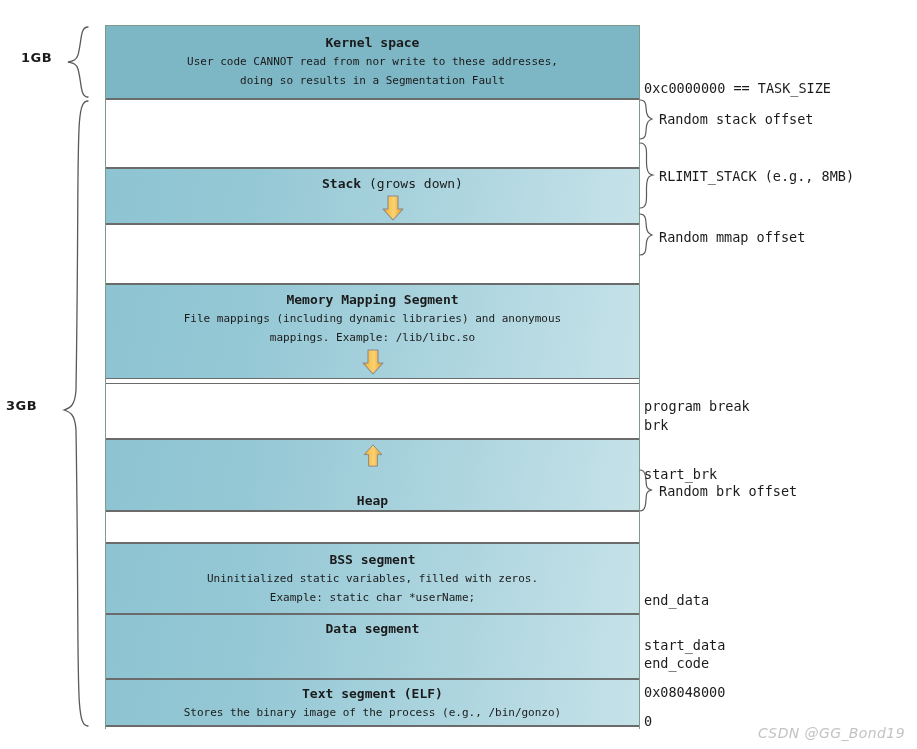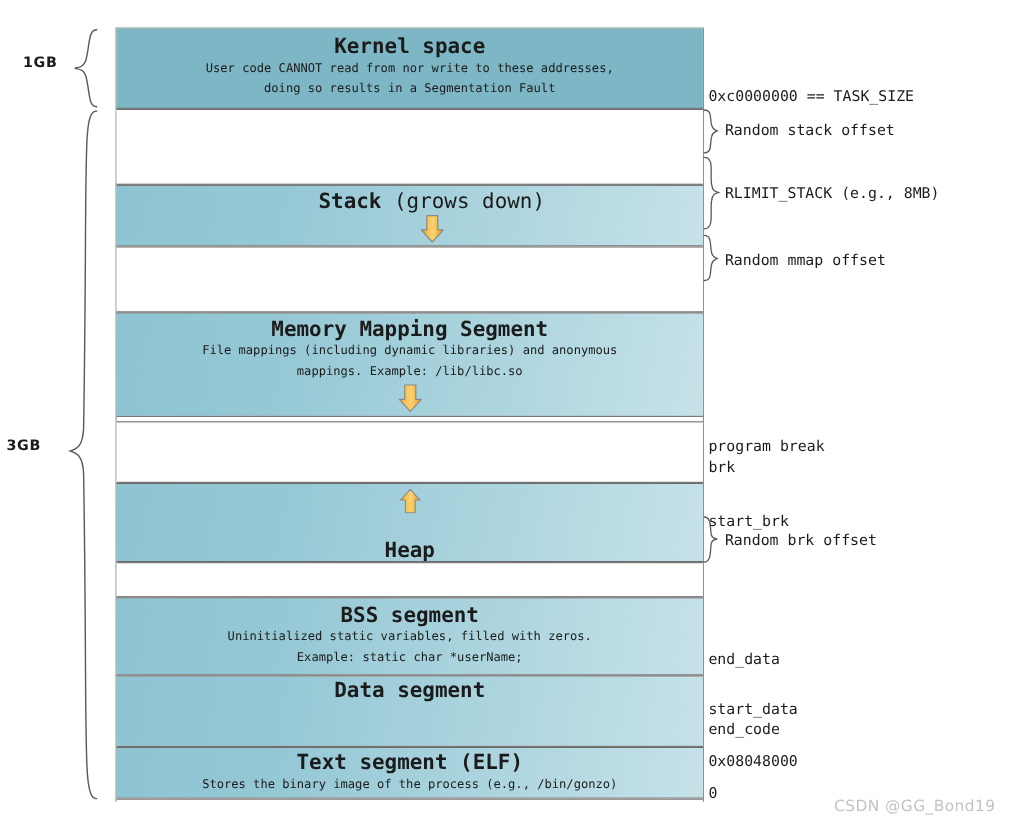--- a/index.html
+++ b/index.html
@@ -73,21 +73,21 @@
   .mem-block.kernel {
     background: #7db6c4;
   }
   .mem-block.empty {
     background: #ffffff;
   }
 
   .blk-title {
     font-family: "DejaVu Sans Mono", "Liberation Mono", monospace;
     font-weight: bold;
-    font-size: 19px;
+    font-size: 13px;
     color: #1b1b1b;
     line-height: 19px;
     text-align: center;
     white-space: pre;
   }
   .blk-title .reg { font-weight: normal; }
   .blk-line {
     font-family: "DejaVu Sans Mono", "Liberation Mono", monospace;
     font-weight: normal;
     font-size: 11px;
@@ -118,20 +118,21 @@
 
   
   #watermark {
     position: absolute;
     right: 12px;
     bottom: 8px;
     font-family: "DejaVu Sans", "Liberation Sans", sans-serif;
     font-size: 14px;
     color: #c3c3c3;
     letter-spacing: 0.4px;
+    font-style: italic;
   }
 </style>
 </head>
 <body>
 
 <div id="canvas">
 
   <svg class="brace-layer" viewBox="0 0 917 749" width="917" height="749" aria-hidden="true">
 
     <path d="M 88 27 C 80 27, 82 40, 78 55 C 76 61, 72 61, 68 62 C 72 63, 76 63, 78 69 C 82 84, 80 97, 88 97" fill="none" stroke="#5a5a5a" stroke-width="1.3" stroke-linecap="round"></path>

